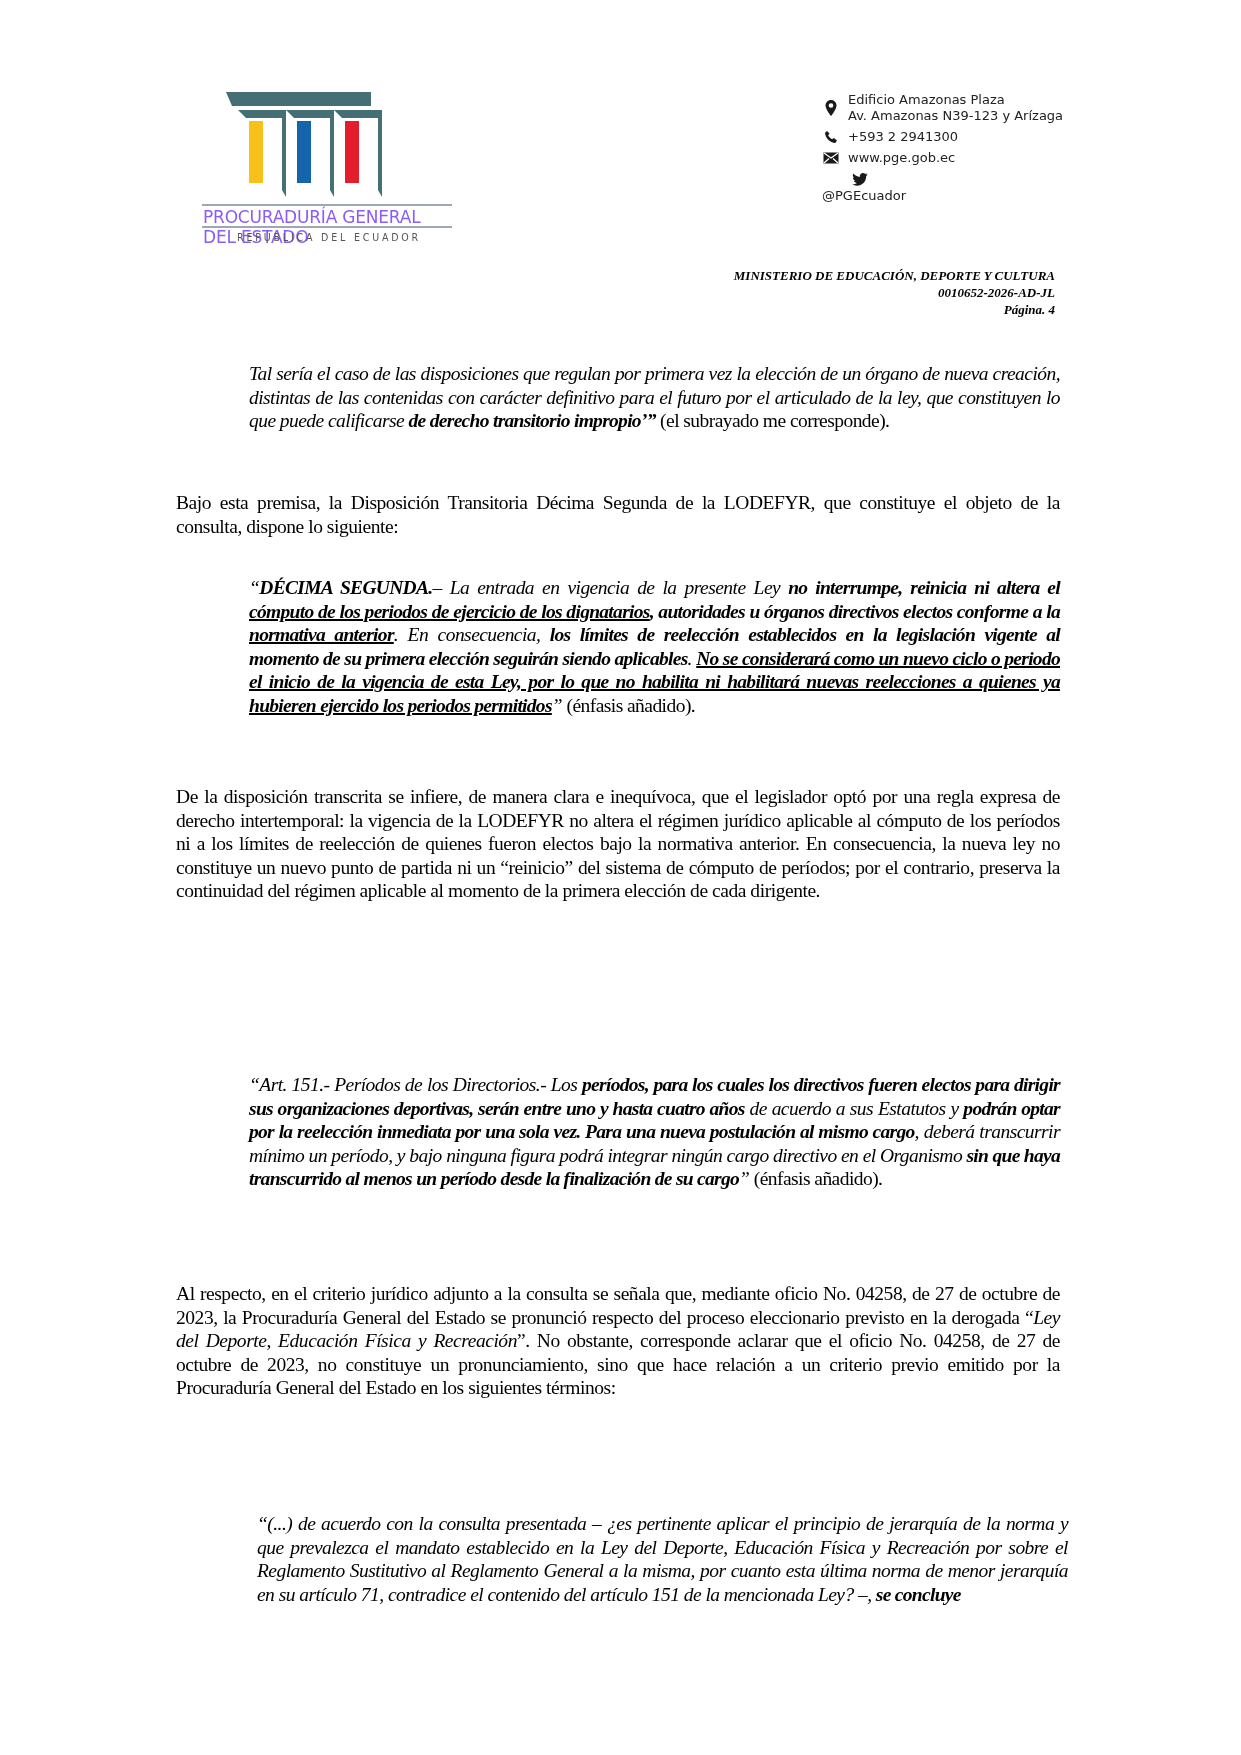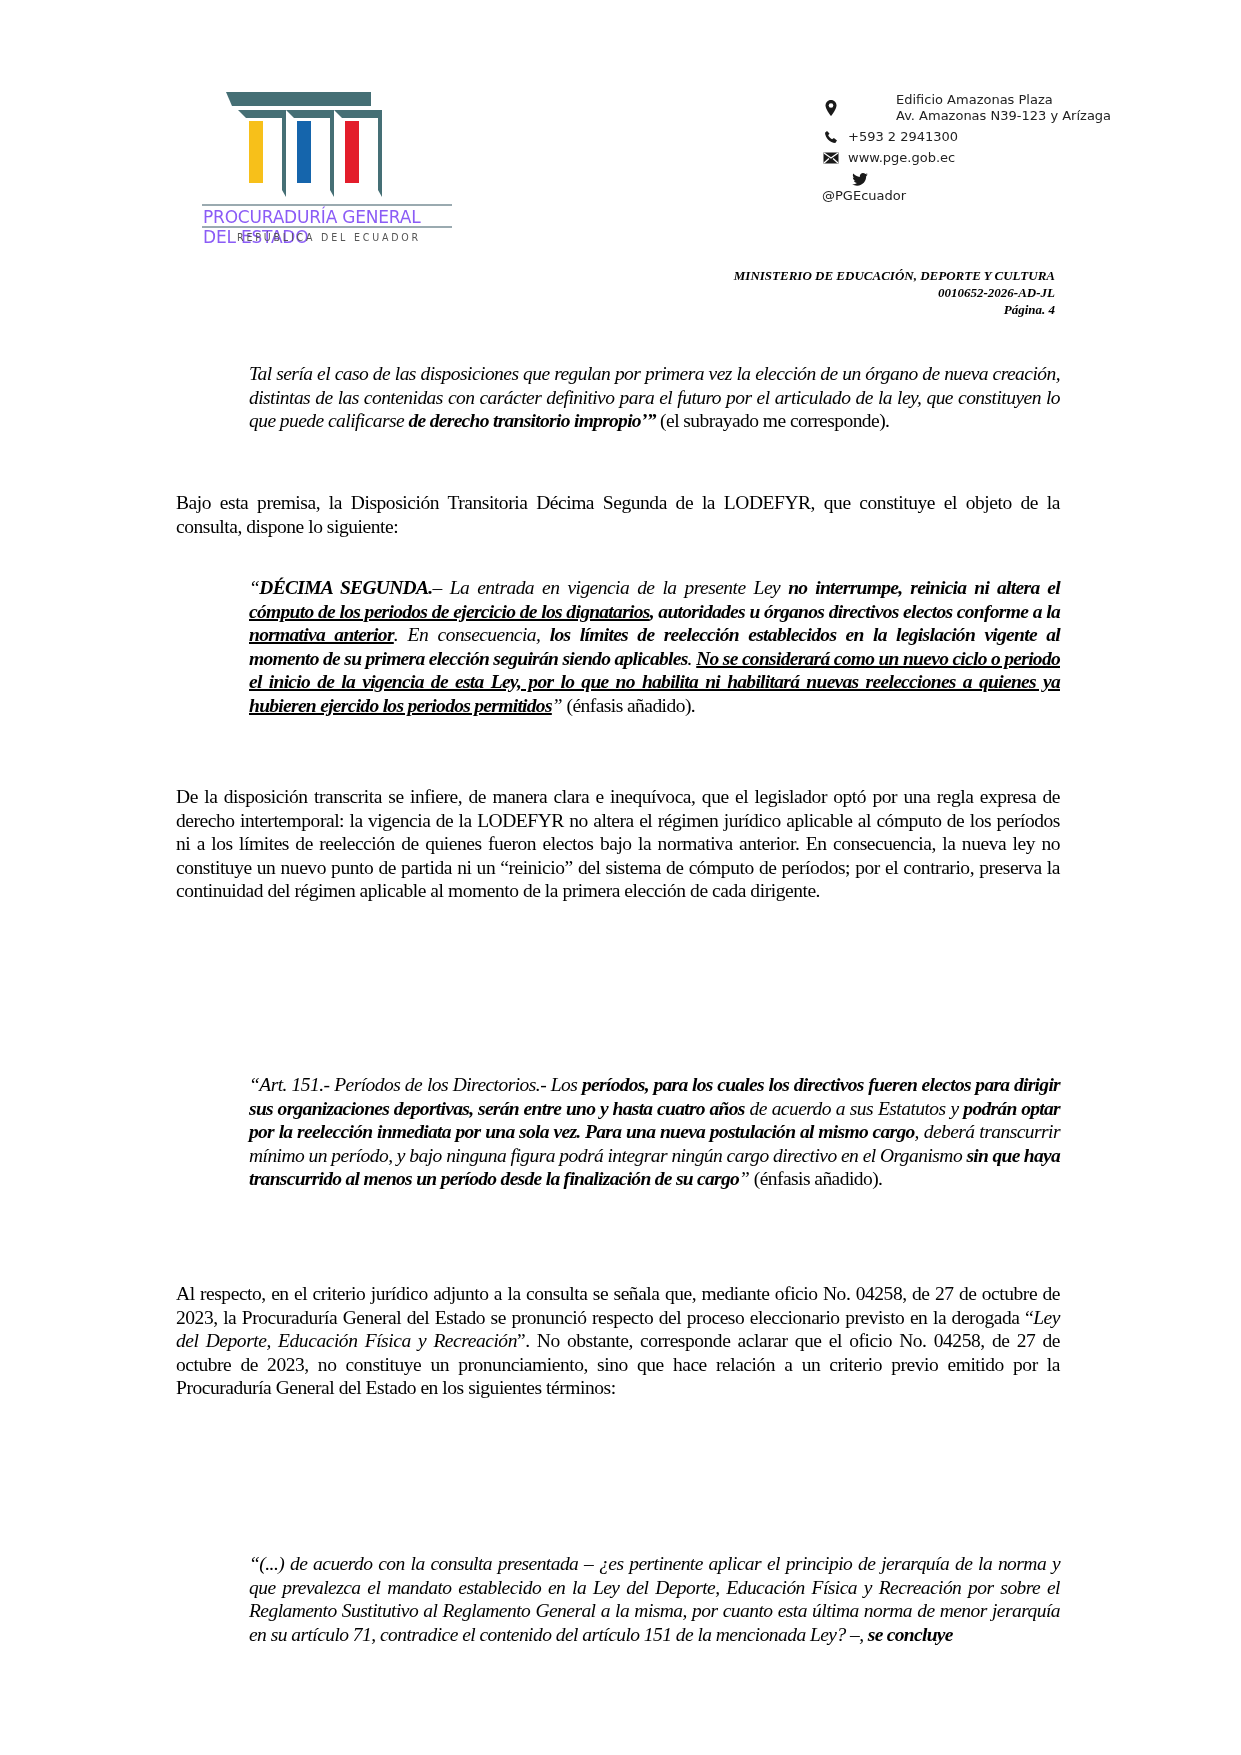--- a/index.html
+++ b/index.html
@@ -54,21 +54,21 @@
       <polygon points="134,18 182,18 182,105 178,98 178,26 142,26" fill="#456f75"></polygon>
       <rect x="145" y="29" width="14" height="62" fill="#e31d2b"></rect>
     </svg>
     <div class="logo-rule1"></div>
     <div class="logo-name">PROCURADURÍA GENERAL DEL ESTADO</div>
     <div class="logo-rule2"></div>
     <div class="logo-sub">REPÚBLICA DEL ECUADOR</div>
   </div>
 
   <div class="contact">
-    <div class="c-row" style="top:0;gap:48px;">
+    <div class="c-row" style="top:0;">
       <span class="c-icon" style="margin-top:0;">
         <svg width="14" height="18" viewBox="0 0 14 18">
             <path d="M7 1C3.7 1 1.5 3.5 1.5 6.5 1.5 10.5 7 17 7 17s5.5-6.5 5.5-10.5C12.5 3.5 10.3 1 7 1z" fill="#1a1a1a"></path>
             <circle cx="7" cy="6.5" r="2.3" fill="#fff"></circle>
           </svg>
       </span>
       <span class="c-text">
         <span>Edificio Amazonas Plaza</span><br>
         <span>Av. Amazonas N39-123 y Arízaga</span>
       </span>
@@ -120,17 +120,17 @@
 
 
   <div class="txt quote" style="top:1073px;">
     <span>“Art. 151.- Períodos de los Directorios.- Los </span><span class="b">períodos, para los cuales los directivos fueren electos para dirigir sus organizaciones deportivas, serán entre uno y hasta cuatro años</span><span> de acuerdo a sus Estatutos y </span><span class="b">podrán optar por la reelección inmediata por una sola vez. Para una nueva postulación al mismo cargo</span><span>, deberá transcurrir mínimo un período, y bajo ninguna figura podrá integrar ningún cargo directivo en el Organismo </span><span class="b">sin que haya transcurrido al menos un período desde la finalización de su cargo</span><span>”</span><span class="up"> (énfasis añadido).</span>
   </div>
 
   <div class="txt main" style="top:1282px;">
     <span>Al respecto, en el criterio jurídico adjunto a la consulta se señala que, mediante oficio No. 04258, de 27 de octubre de 2023, la Procuraduría General del Estado se pronunció respecto del proceso eleccionario previsto en la derogada “</span><i>Ley del Deporte, Educación Física y Recreación</i><span>”. No obstante, corresponde aclarar que el oficio No. 04258, de 27 de octubre de 2023, no constituye un pronunciamiento, sino que hace relación a un criterio previo emitido por la Procuraduría General del Estado en los siguientes términos:</span>
   </div>
 
-  <div class="txt quote" style="top:1552px;">
+  <div class="txt quote" style="top:1512px;margin-left:8px;">
     <span>“(...) de acuerdo con la consulta presentada – ¿es pertinente aplicar el principio de jerarquía de la norma y que prevalezca el mandato establecido en la Ley del Deporte, Educación Física y Recreación por sobre el Reglamento Sustitutivo al Reglamento General a la misma, por cuanto esta última norma de menor jerarquía en su artículo 71, contradice el contenido del artículo 151 de la mencionada Ley? –, </span><span class="b">se concluye</span>
   </div>
 
 </div>
 
 </body></html>

